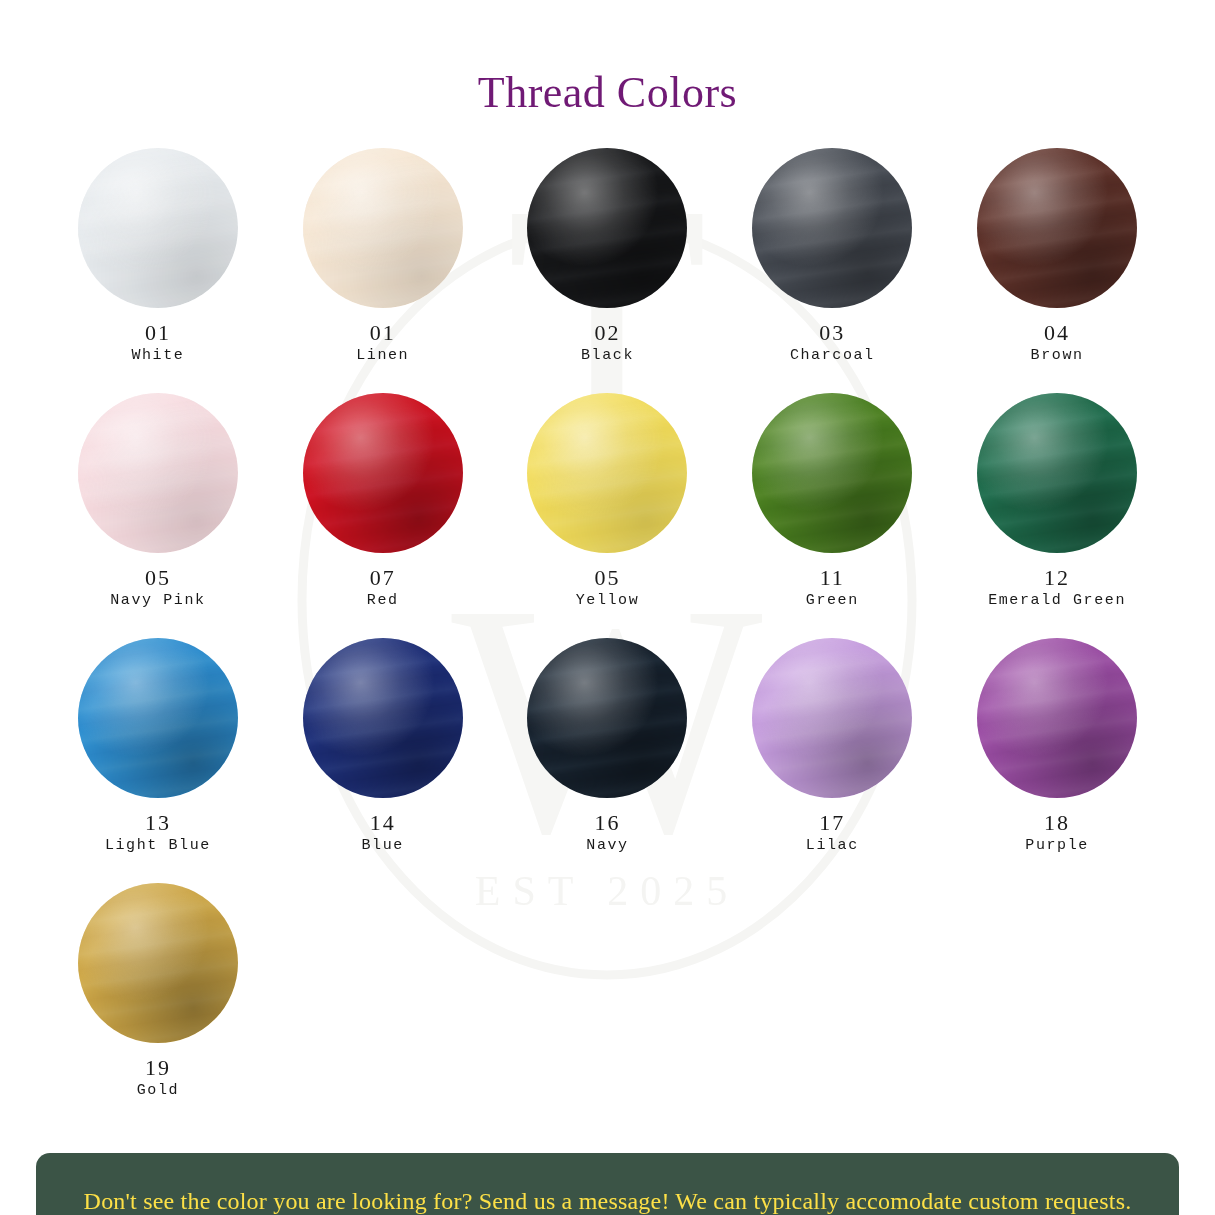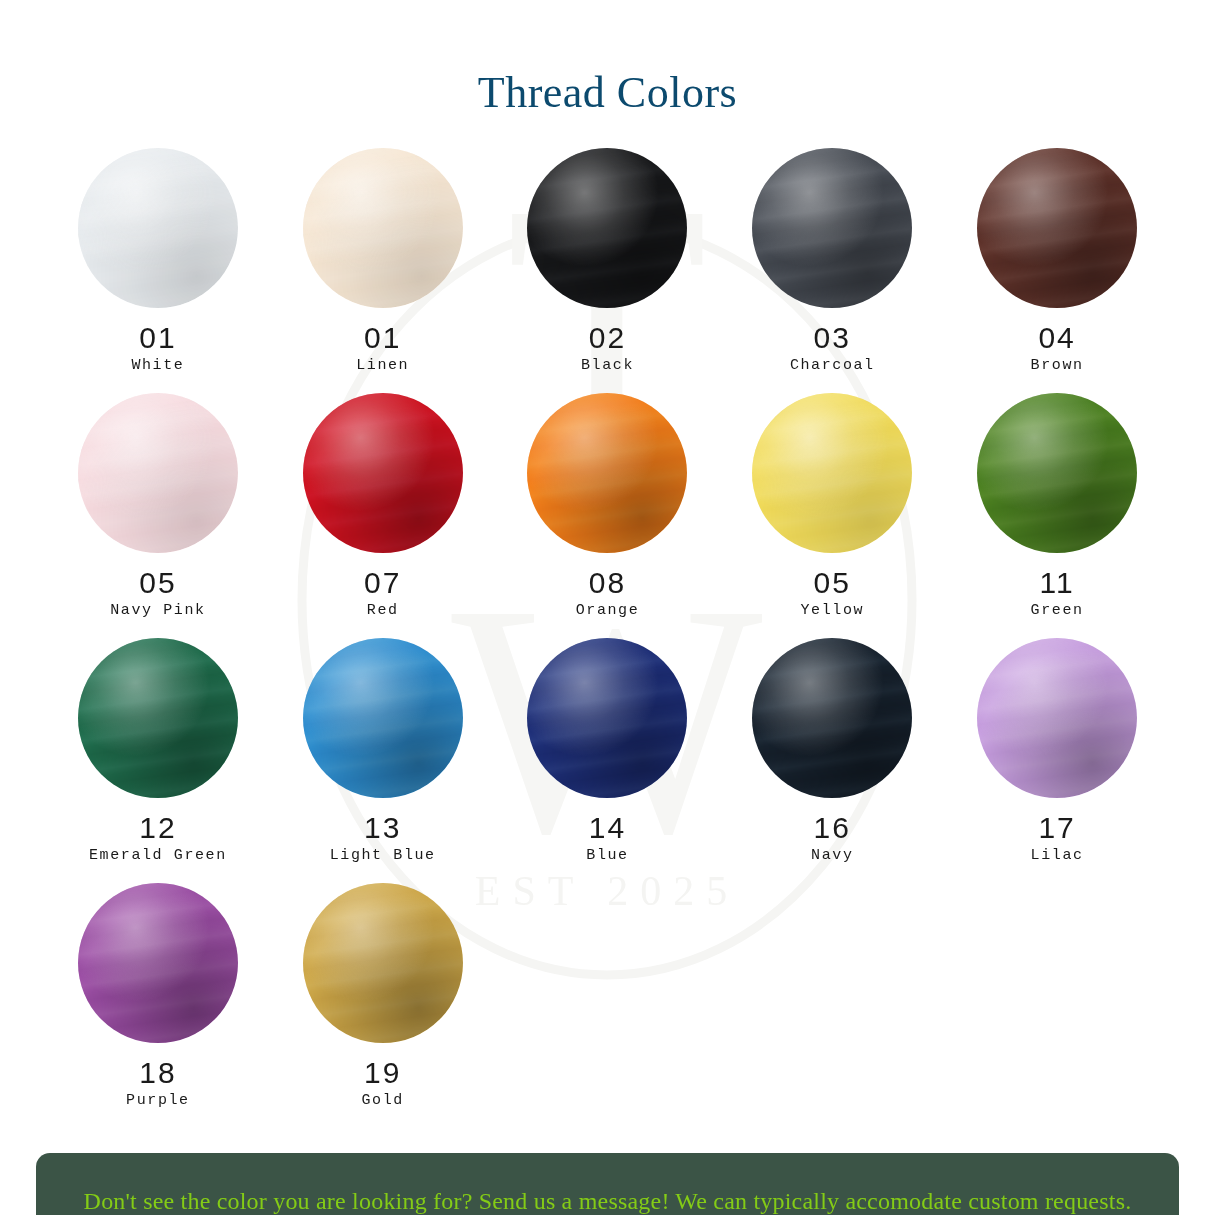--- a/index.html
+++ b/index.html
@@ -24,21 +24,21 @@
     z-index: 0;
   }
 
   
   .title {
     position: relative;
     z-index: 2;
     text-align: center;
     font-size: 44px;
     letter-spacing: 0.5px;
-    color: #0c4a6e;
+    color: #701a75;
     padding-top: 38px;
     font-weight: 400;
     font-family: "Liberation Serif", "DejaVu Serif", serif;
   }
 
   
   .grid {
     position: relative;
     z-index: 2;
     margin: 22px auto 0 auto;
@@ -116,23 +116,23 @@
         rgba(0,0,0,0.0) 70%);
   }
 
   .label-block {
     margin-top: 12px;
     text-align: center;
     line-height: 1.22;
     color: #1a1a1a;
   }
   .code {
-    font-size: 30px;
+    font-size: 22px;
     letter-spacing: 2px;
-    font-family: Liberation Sans, sans-serif;
+    font-family: Liberation Serif, serif;
   }
   .name {
     font-size: 15px;
     letter-spacing: 1.6px;
     font-family: Liberation Mono, monospace;
     max-width: 200px;
   }
 
   
   .footer-banner {
@@ -227,29 +227,20 @@
       <div class="ball-wrap">
         <div class="ball" style="background: rgb(206, 18, 32);"></div>
       </div>
       <div class="label-block">
         <div class="code">07</div>
         <div class="name">Red</div>
       </div>
     </div>
     <div class="swatch-cell">
       <div class="ball-wrap">
-        <div class="ball" style="background: rgb(243, 128, 27);"></div>
-      </div>
-      <div class="label-block">
-        <div class="code">08</div>
-        <div class="name">Orange</div>
-      </div>
-    </div>
-    <div class="swatch-cell">
-      <div class="ball-wrap">
         <div class="ball ball-light" style="background: rgb(242, 221, 93);"></div>
       </div>
       <div class="label-block">
         <div class="code">05</div>
         <div class="name">Yellow</div>
       </div>
     </div>
     <div class="swatch-cell">
       <div class="ball-wrap">
         <div class="ball" style="background: rgb(76, 129, 33);"></div>
@@ -318,14 +309,14 @@
         <div class="ball" style="background: rgb(207, 169, 74);"></div>
       </div>
       <div class="label-block">
         <div class="code">19</div>
         <div class="name">Gold</div>
       </div>
     </div>
   </div>
 
 <div class="footer-banner" style="background: rgb(59, 84, 70);">
-  <span class="footer-text" style="color: #84cc16; margin-top: 34px;">Don't see the color you are looking for? Send us a message! We can typically accomodate custom requests.</span>
+  <span class="footer-text" style="color: #fde047; margin-top: 34px;">Don't see the color you are looking for? Send us a message! We can typically accomodate custom requests.</span>
 </div>
 
 </body></html>

